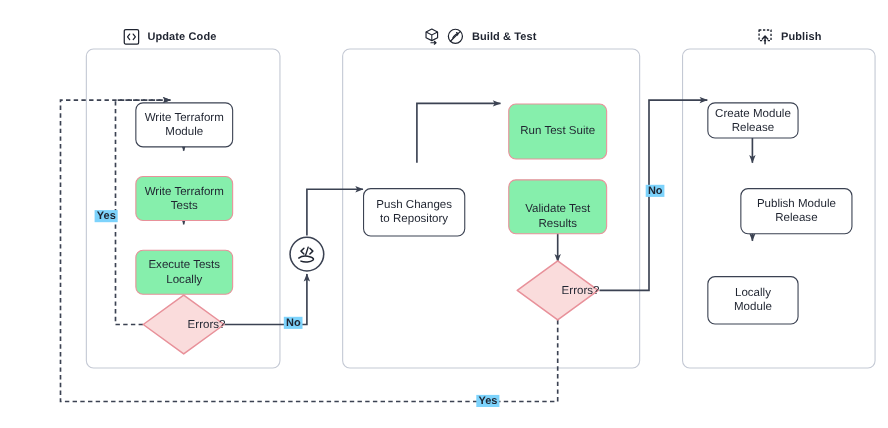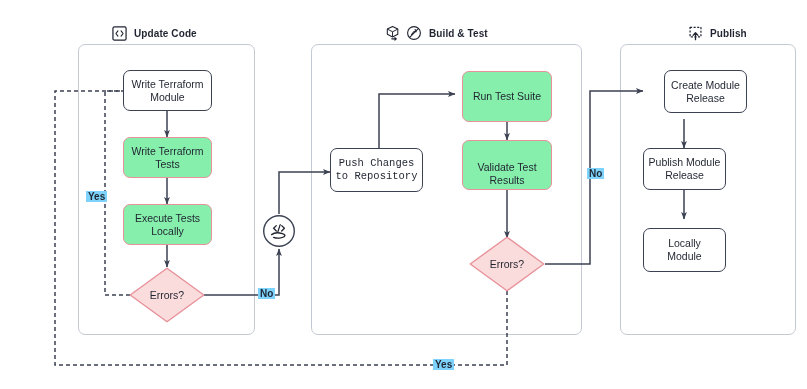--- a/index.html
+++ b/index.html
@@ -49,33 +49,34 @@
     align-items: center;
     justify-content: center;
     text-align: center;
     border: 1.3px solid #3b4252;
     border-radius: 7px;
     background: #ffffff;
     font-size: 10.5px;
     line-height: 13px;
     color: #1f2430;
     padding: 2px 4px;
+    margin-top: 23px;
   }
   .node.pink {
     background: #86efac;
     border-color: #e8919a;
   }
   .node .lbl { display: block; }
 
   
   .diamond {
     position: absolute;
     display: flex;
     align-items: center;
-    justify-content: center;
+    justify-content: flex-end;
   }
   .diamond .dia-shape {
     position: absolute;
     inset: 0;
   }
   .diamond .dia-text {
     position: relative;
     font-size: 10.5px;
     color: #1f2430;
     line-height: 12px;
@@ -202,21 +203,21 @@
     </span>
   </div>
 
   <div class="diamond" style="left:129px; top:267px; width:76px; height:56px;">
     <svg class="dia-shape" viewBox="0 0 76 56">
       <polygon points="38,1.2 74.8,28 38,54.8 1.2,28" fill="#fadcdc" stroke="#e8919a" stroke-width="1.4" stroke-linejoin="round"></polygon>
     </svg>
     <span class="dia-text">Errors?</span>
   </div>
 
-  <div class="node" style="left:330px; top:148px; width:93px; height:44px;font-family:Liberation Mono, monospace;">
+  <div class="node" style="left:330px; top:148px; width:93px; height:44px;">
     <span>
       <span class="lbl">Push Changes</span>
       <span class="lbl">to Repository</span>
     </span>
   </div>
 
   <div class="node pink" style="left:462px; top:71px; width:90px; height:51px;">
     <span class="lbl">Run Test Suite</span>
   </div>
 
@@ -227,28 +228,28 @@
     </span>
   </div>
 
   <div class="diamond" style="left:469px; top:236px; width:76px; height:56px;">
     <svg class="dia-shape" viewBox="0 0 76 56">
       <polygon points="38,1.2 74.8,28 38,54.8 1.2,28" fill="#fadcdc" stroke="#e8919a" stroke-width="1.4" stroke-linejoin="round"></polygon>
     </svg>
     <span class="dia-text">Errors?</span>
   </div>
 
-  <div class="node" style="left:664px; top:70px; width:83px; height:43px;">
+  <div class="node" style="left:643px; top:70px; width:83px; height:33px;">
     <span>
       <span class="lbl">Create Module</span>
       <span class="lbl">Release</span>
     </span>
   </div>
 
-  <div class="node" style="left:643px; top:148px; width:83px; height:42px;">
+  <div class="node" style="left:673px; top:148px; width:102px; height:42px;">
     <span>
       <span class="lbl">Publish Module</span>
       <span class="lbl">Release</span>
     </span>
   </div>
 
   <div class="node" style="left:643px; top:228px; width:83px; height:44px;">
     <span>
       <span class="lbl">Locally</span>
       <span class="lbl">Module</span>

